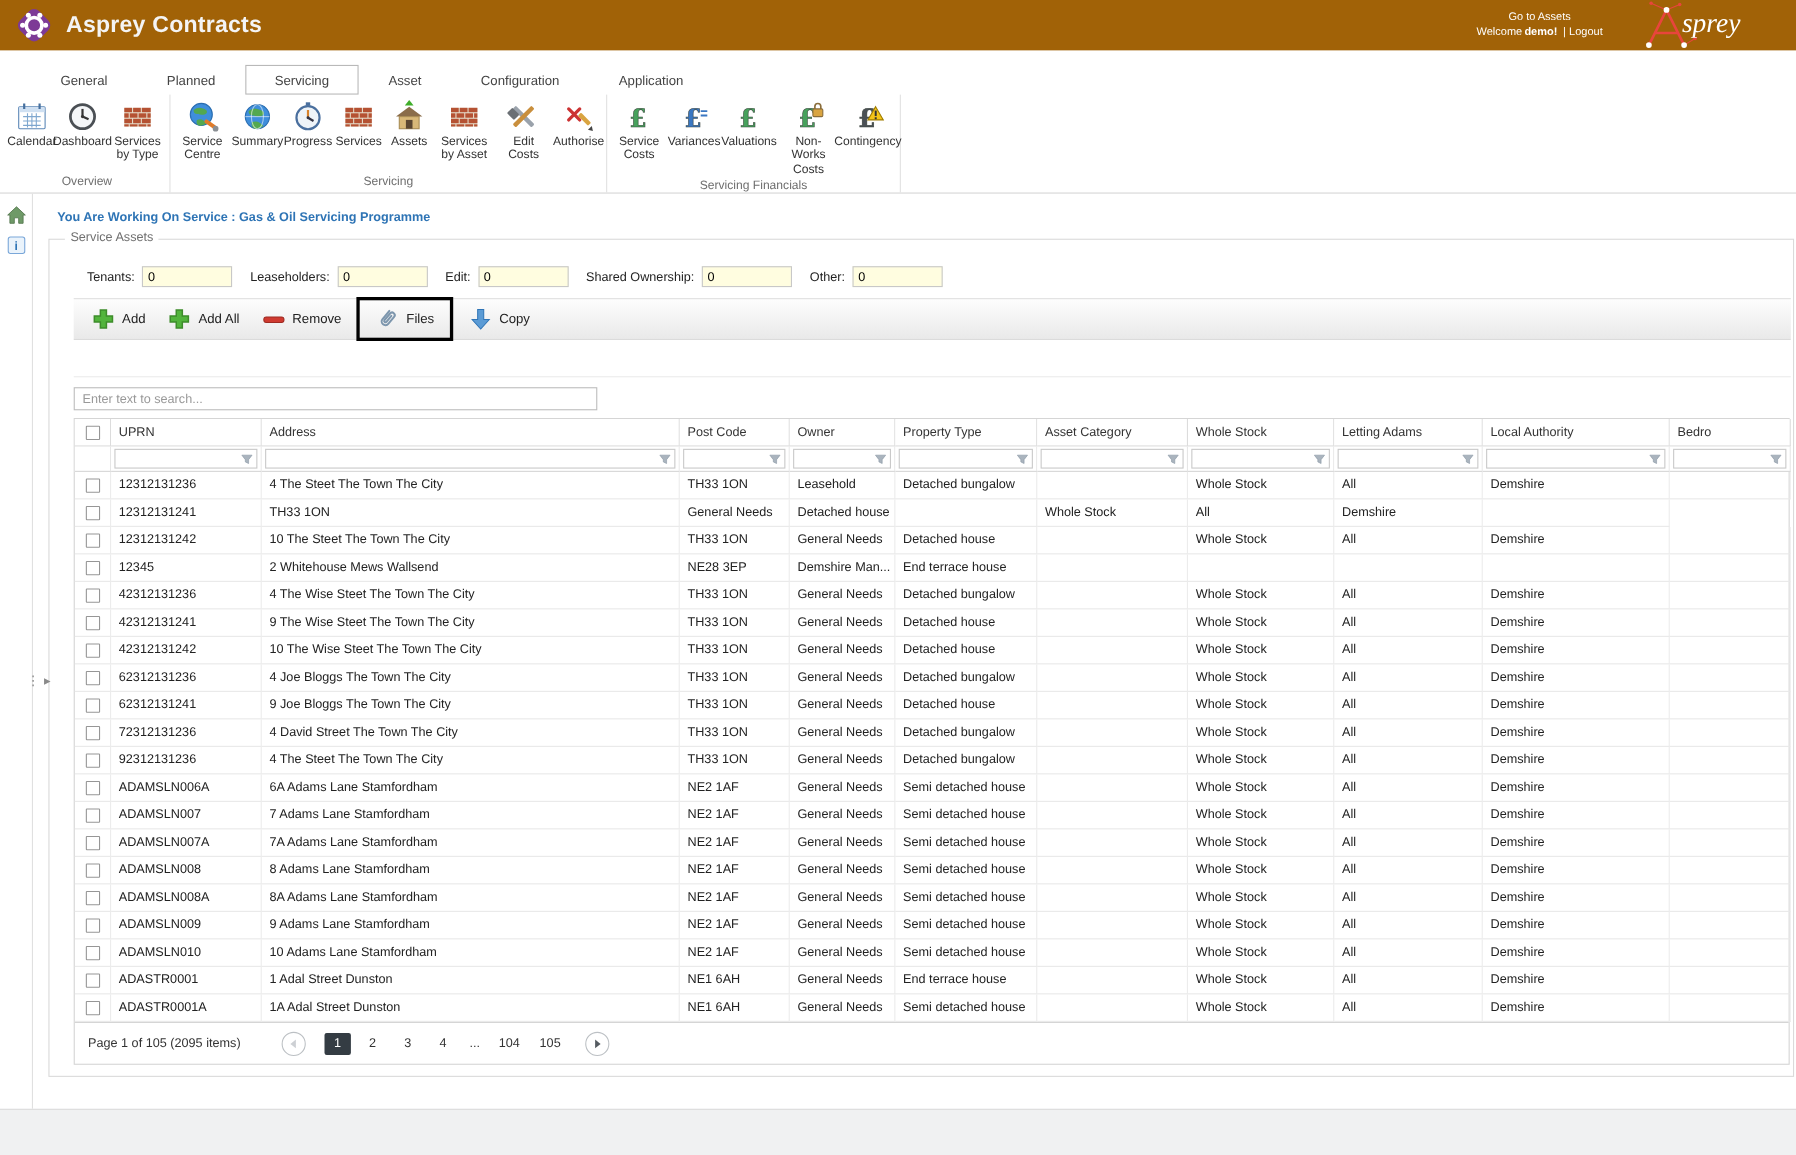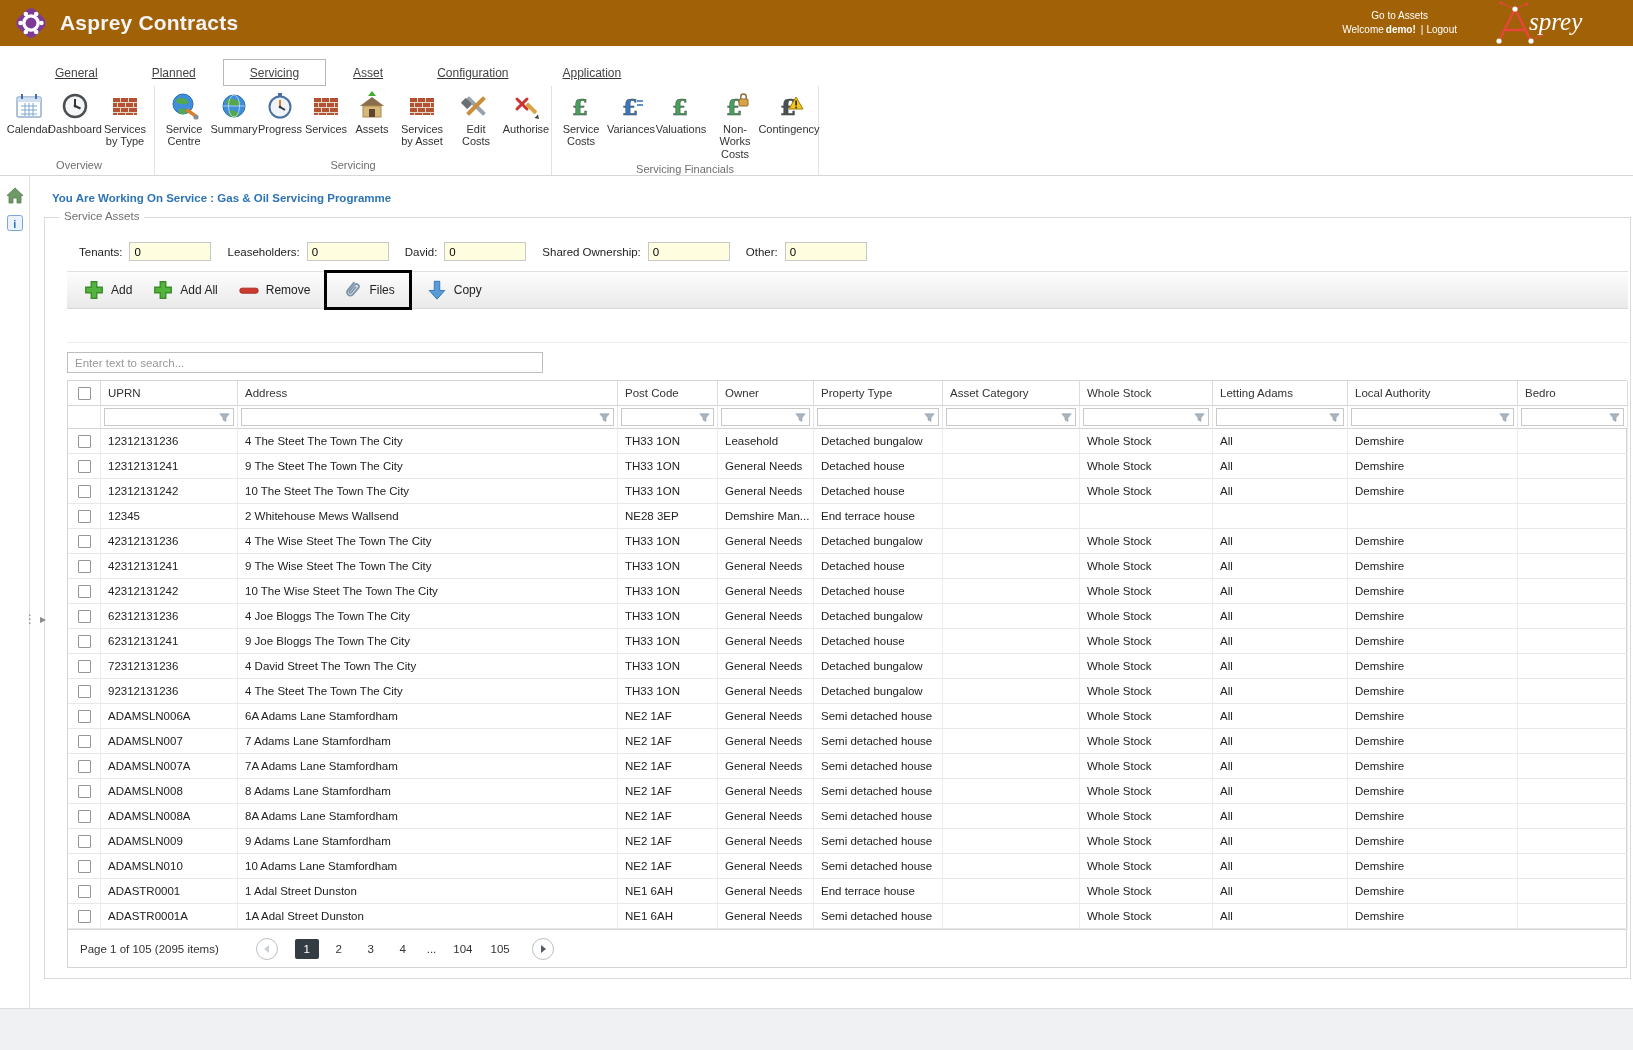--- a/index.html
+++ b/index.html
@@ -16,21 +16,21 @@
   .app-title { font-size:21px; font-weight:bold; color:#f4f4f4; letter-spacing:0.2px; }
   .topbar-right { margin-left:auto; display:flex; align-items:center; gap:14px; }
   .top-links { text-align:center; font-size:10px; line-height:1.45; }
   .top-links a { color:#fff; text-decoration:none; cursor:pointer; }
   .welcome b { font-weight:bold; margin:0 2px; }
   .welcome .sep { margin:0 3px; }
   .brand { display:flex; align-items:center; position:relative; height:46px; }
   .brand-rest { position:absolute; left:58px; top:8px; font-family:"Liberation Serif","DejaVu Serif",serif; font-style:italic; font-size:25px; color:#fff; }
 
   
-  .ribbon-tabs { display:flex; padding:13px 0 0 28px; background:#fff; height:40px;text-decoration:underline; }
+  .ribbon-tabs { display:flex; padding:13px 0 0 28px; background:#fff; height:40px; }
   .tab { padding:6px 26px 6px 26px; font-size:12px; color:#444; cursor:pointer; border:1px solid transparent; }
   .tab.active { border:1px solid #b9b9b9; background:#fff; }
 
   
   .ribbon { display:flex; align-items:stretch; background:#fff; border-bottom:1px solid #d6d6d6; padding-left:4px; height:90px; }
   .ribbon-group { display:flex; flex-direction:column; border-right:1px solid #e2e2e2; padding:0 2px; }
   .ribbon-btns { display:flex; flex:1; align-items:flex-start; padding-top:3px; }
   .ribbon-btn { display:flex; flex-direction:column; align-items:center; width:54px; min-width:44px; padding:2px 2px; gap:2px; font-size:11px; text-align:center; color:#333; line-height:1.12; cursor:pointer; }
   .ribbon-btn.narrow { width:46px; }
   .ribbon-btn .ico { width:30px; height:30px; }
@@ -413,21 +413,21 @@
       <div class="counts">
           <span class="count">
             <label>Tenants:</label>
             <input type="text" value="0" style="">
           </span>
           <span class="count">
             <label>Leaseholders:</label>
             <input type="text" value="0" style="">
           </span>
           <span class="count">
-            <label>David:</label>
+            <label>Edit:</label>
             <input type="text" value="0" style="">
           </span>
           <span class="count">
             <label>Shared Ownership:</label>
             <input type="text" value="0" style="">
           </span>
           <span class="count">
             <label>Other:</label>
             <input type="text" value="0" style="">
           </span>
@@ -617,21 +617,20 @@
               <div class="cell">Whole Stock</div>
               <div class="cell">All</div>
               <div class="cell">Demshire</div>
               <div class="cell"></div>
             </div>
             <div class="grid-row data-row">
               <div class="cell center">
                 <span class="cbx"></span>
               </div>
               <div class="cell">12312131241</div>
-              <div class="cell">9 The Steet The Town The City</div>
               <div class="cell">TH33 1ON</div>
               <div class="cell">General Needs</div>
               <div class="cell">Detached house</div>
               <div class="cell"></div>
               <div class="cell">Whole Stock</div>
               <div class="cell">All</div>
               <div class="cell">Demshire</div>
               <div class="cell"></div>
             </div>
             <div class="grid-row data-row">

